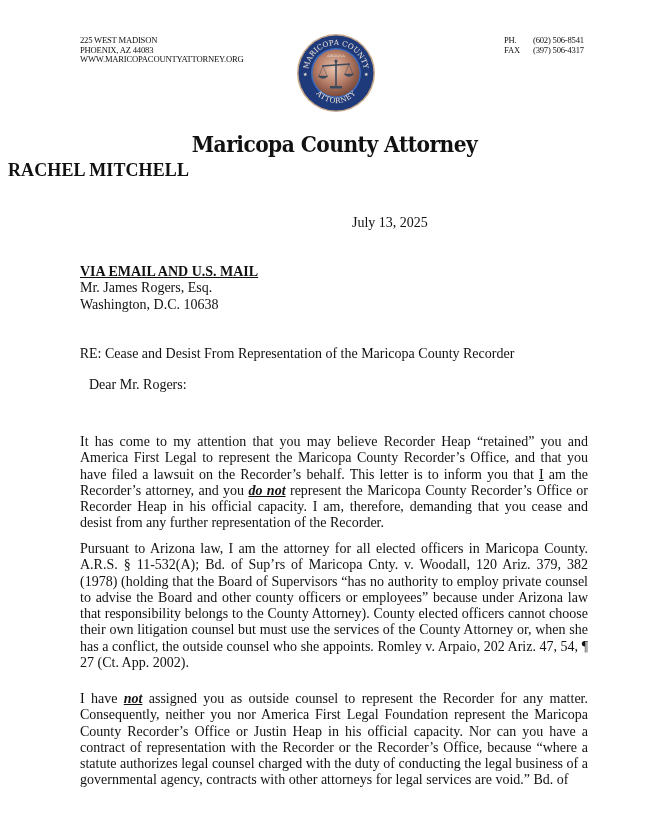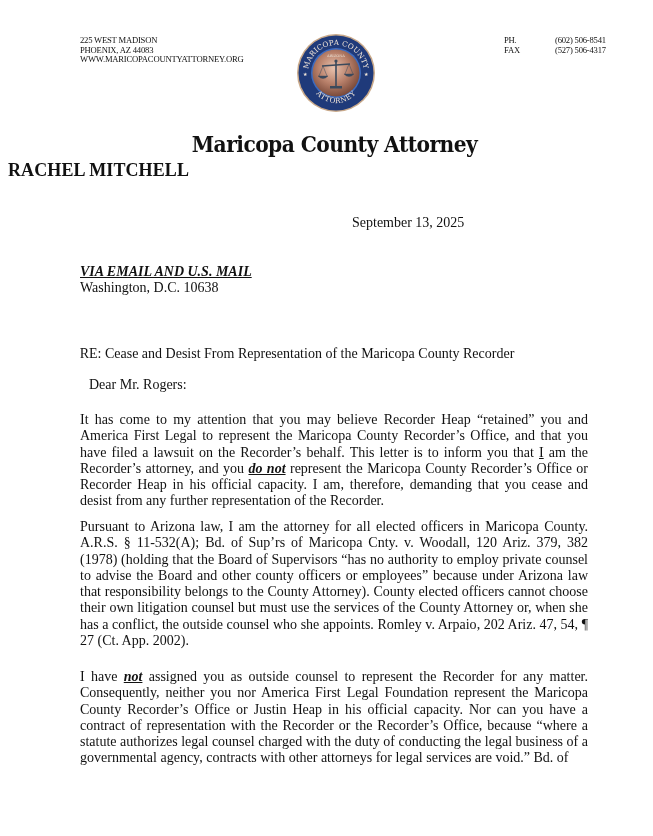--- a/index.html
+++ b/index.html
@@ -4,43 +4,43 @@
 <style>
   html, body { margin: 0; padding: 0; background: #ffffff; }
   body { width: 653px; height: 836px; position: relative; overflow: hidden;
          font-family: "Liberation Serif", "DejaVu Serif", serif; color: #111; }
   .page { position: absolute; left: 8px; top: 0; width: 653px; height: 836px; background: #fff; }
 
   .hdr-left { position: absolute; left: 72px; top: 36px; font-size: 8.6px; line-height: 9.6px;
               letter-spacing: -0.2px; }
   .hdr-right { position: absolute; left: 496px; top: 36px; font-size: 8.6px; line-height: 9.6px;
                letter-spacing: -0.2px; }
-  .hdr-right .row { display: flex; gap: 22px; }
+  .hdr-right .row { display: flex; }
   .hdr-right .lbl { width: 29px; }
 
   .seal { position: absolute; left: 288px; top: 33px; width: 80px; height: 80px; }
 
   .office-title { position: absolute; left: 0; width: 653px; top: 131px; text-align: center;
                   font-family: "DejaVu Serif", serif; font-weight: bold; font-size: 22px;
                   letter-spacing: -0.6px; transform: scaleX(0.92); transform-origin: center;
                   color: #111; }
   .attorney-name { position: absolute; left: 0; width: 653px; top: 160px; 
                    font-weight: bold; font-size: 18px; letter-spacing: 0.1px; }
 
   .date { position: absolute; left: 344px; top: 215px; font-size: 14px; }
 
   .addr { position: absolute; left: 72px; top: 264px; font-size: 14px; line-height: 16.4px; }
-  .addr .via { font-weight: bold; text-decoration: underline; font-style: italic; }
+  .addr .via { font-weight: bold; text-decoration: underline; }
 
   .re { position: absolute; left: 0; width: 566px; top: 346px; text-align: center; font-size: 14px;
         padding-left: 12px; box-sizing: border-box; }
   .salut { position: absolute; left: 72px; top: 377px; font-size: 14px; margin-left: 9px; }
 
   .para { position: absolute; left: 72px; width: 508px; font-size: 14px; line-height: 16.3px;
-          text-align: justify; }
+          text-align: justify; margin-top: 22px; }
   .p1 { top: 412px; }
   .p2 { top: 519px; }
   .p3 { top: 669px; }
   .bi { font-weight: bold; font-style: italic; text-decoration: underline; }
   .u { text-decoration: underline; }
   .i { }
 </style>
 </head>
 <body>
 
@@ -52,21 +52,21 @@
     <div>WWW.MARICOPACOUNTYATTORNEY.ORG</div>
   </div>
 
   <div class="hdr-right">
     <div class="row">
       <span class="lbl">PH.</span>
       <span>(602) 506-8541</span>
     </div>
     <div class="row">
       <span class="lbl">FAX</span>
-      <span>(527) 506-4317</span>
+      <span>(397) 506-4317</span>
     </div>
   </div>
 
   <div class="seal">
     <svg width="80" height="80" viewBox="0 0 80 80">
       <defs>
         <radialGradient id="copper" cx="45%" cy="40%" r="60%">
           <stop offset="0%" stop-color="#e8c2ad"></stop>
           <stop offset="55%" stop-color="#b8806a"></stop>
           <stop offset="100%" stop-color="#7a4a3a"></stop>
@@ -98,24 +98,25 @@
         <path d="M48 41 Q53 46 58 41 Z" stroke-width="0.4"></path>
         <rect x="34" y="53" width="12" height="2.5" stroke-width="0"></rect>
         <circle cx="40" cy="28" r="1.6" stroke-width="0"></circle>
       </g>
     </svg>
   </div>
 
   <div class="office-title">Maricopa County Attorney</div>
   <div class="attorney-name">RACHEL MITCHELL</div>
 
-  <div class="date">September 13, 2025</div>
+  <div class="date">July 13, 2025</div>
 
   <div class="addr">
     <div class="via">VIA EMAIL AND U.S. MAIL</div>
+    <div>Mr. James Rogers, Esq.</div>
     <div>Washington, D.C. 10638</div>
   </div>
 
   <div class="re">RE: Cease and Desist From Representation of the Maricopa County Recorder</div>
   <div class="salut">Dear Mr. Rogers:</div>
 
   <div class="para p1"><span>It has come to my attention that you may believe Recorder Heap “retained” you and America First Legal to represent the Maricopa County Recorder’s Office, and that you have filed a lawsuit on the Recorder’s behalf.  This letter is to inform you that </span><span class="u">I</span><span> am the Recorder’s attorney, and you </span><span class="bi">do not</span><span> represent the Maricopa County Recorder’s Office or Recorder Heap in his official capacity.  I am, therefore, demanding that you cease and desist from any further representation of the Recorder.</span></div>
 
   <div class="para p2"><span>Pursuant to Arizona law, I am the attorney for all elected officers in Maricopa County. A.R.S. § 11-532(A); </span><span class="i">Bd. of Sup’rs of Maricopa Cnty. v. Woodall</span><span>, 120 Ariz. 379, 382 (1978) (holding that the Board of Supervisors “has no authority to employ private counsel to advise the Board and other county officers or employees” because under Arizona law that responsibility belongs to the County Attorney).  County elected officers cannot choose their own litigation counsel but must use the services of the County Attorney or, when she has a conflict, the outside counsel who she appoints.  </span><span class="i">Romley v. Arpaio</span><span>, 202 Ariz. 47, 54, ¶ 27 (Ct. App. 2002).</span></div>
 

